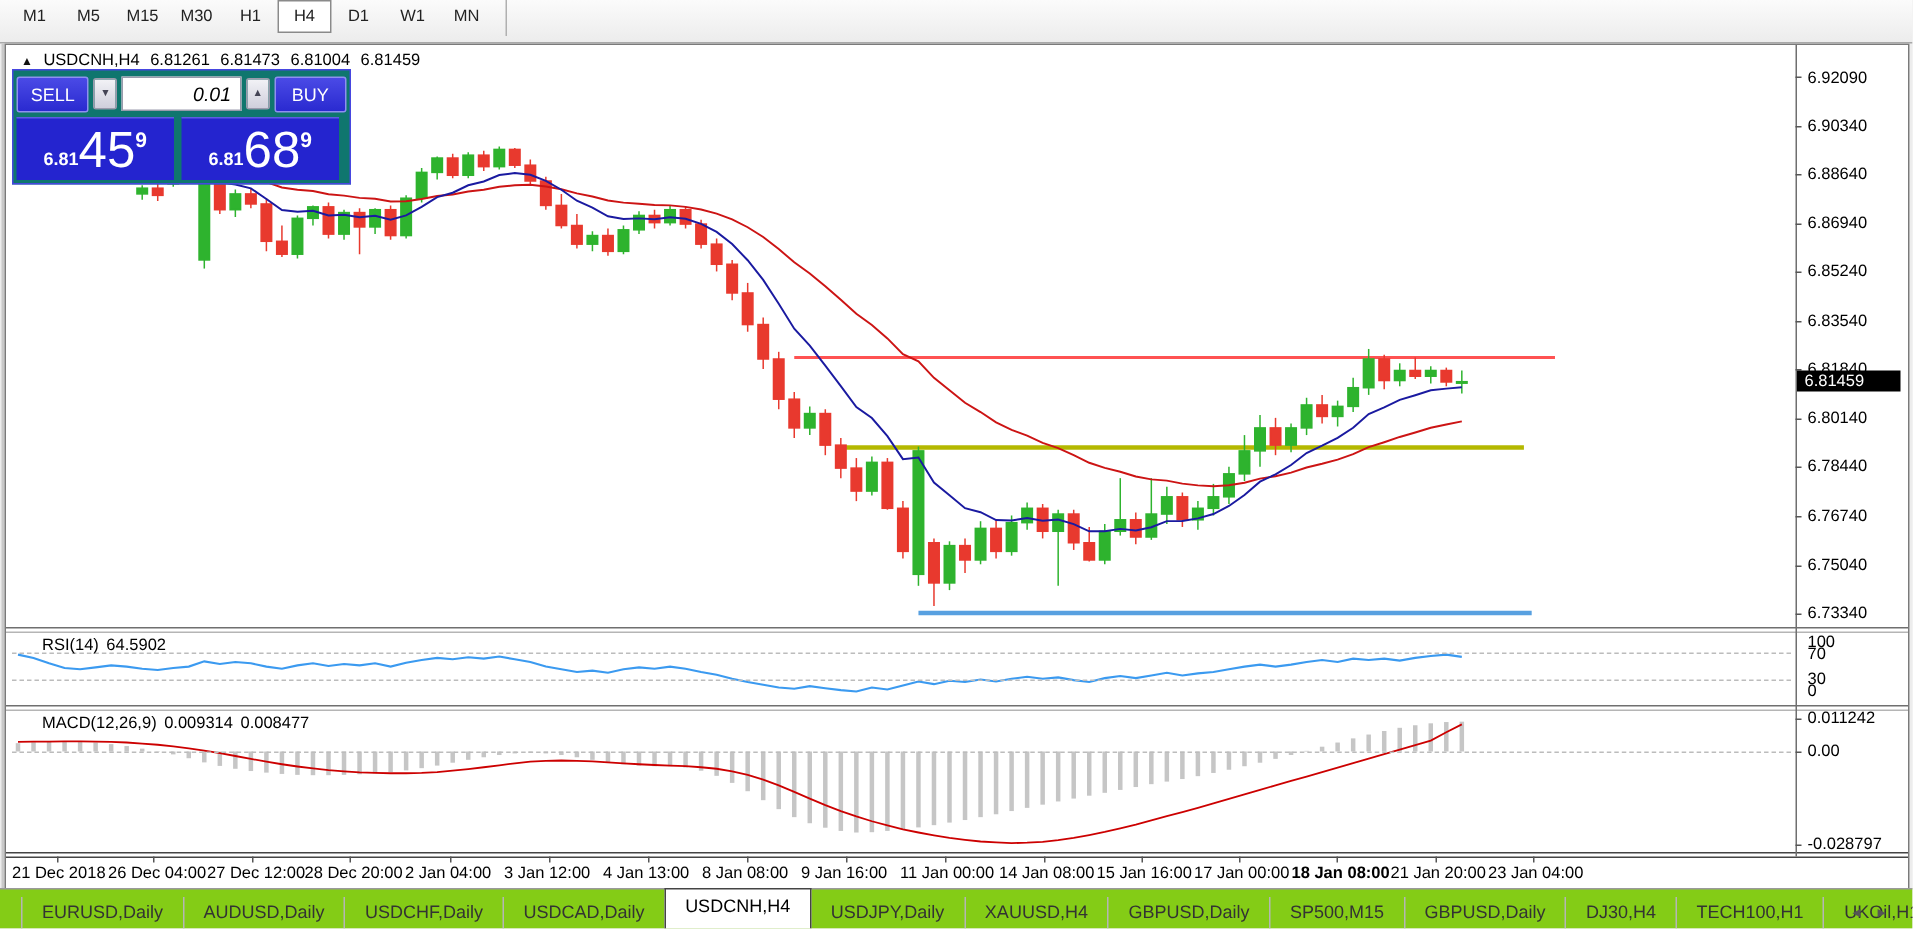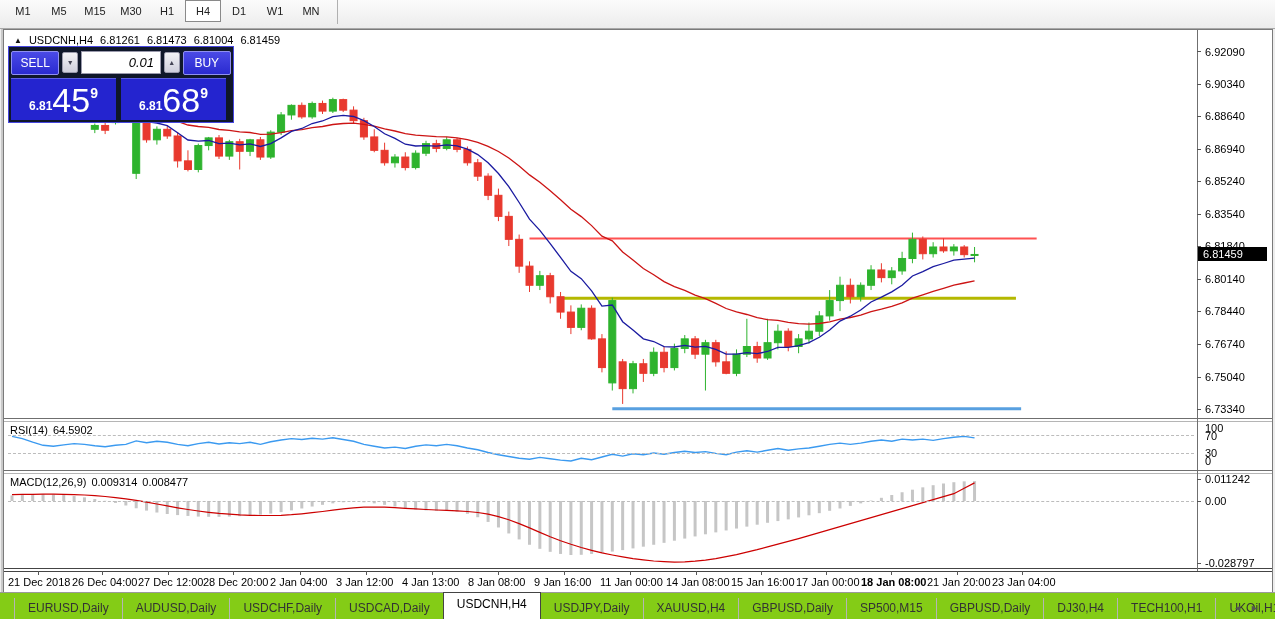--- a/index.html
+++ b/index.html
@@ -20,26 +20,26 @@
   .dash{position:absolute;border-top:1px dashed #bcbcbc;}
   
   .ohlc{position:absolute;left:10px;top:4px;font-size:11px;color:#000;display:flex;gap:7px;align-items:center;z-index:5;}
   .ohlc .tri{font-size:8px;color:#111;}
   
   .axlab{position:absolute;left:1201px;font-size:11px;color:#000;white-space:nowrap;}
   .axtick{position:absolute;left:1193px;width:4px;height:1px;background:#555;}
   .price-tag{position:absolute;left:1194px;width:64px;height:14px;background:#000;color:#fff;
     font-size:11px;line-height:14px;padding-left:5px;z-index:6;}
   
-  .indlab{position:absolute;left:6px;font-size:11px;color:#000;z-index:5;display:flex;gap:5px;}
+  .indlab{position:absolute;left:24px;font-size:11px;color:#000;z-index:5;display:flex;gap:5px;}
   
   .tlab{position:absolute;font-size:11px;color:#000;white-space:nowrap;top:546px;}
   .ttick{position:absolute;width:1px;height:4px;background:#555;top:541px;}
   
-  .trade-panel{position:absolute;left:4px;top:16px;width:224px;height:75px;background:#0f172a;
+  .trade-panel{position:absolute;left:4px;top:16px;width:224px;height:75px;background:#0f766e;
     border:1px solid #4646e0;z-index:10;display:flex;flex-direction:column;}
   .tp-row1{display:flex;align-items:center;padding:2px 2px 1px 2px;gap:3px;height:27px;}
   .tp-btn{background:linear-gradient(#4a4ae6,#2a2ad0);border:1px solid #8f8ff0;color:#fff;
     font-size:12px;text-align:center;width:50px;padding:4px 0;border-radius:2px;}
   .tp-spin{background:linear-gradient(#f2f2f6,#cfcfdc);border:1px solid #9a9aac;color:#445;
     width:16px;font-size:7px;text-align:center;padding:6px 0;border-radius:2px;}
   .tp-lot{background:#fff;border:1px solid #9a9aac;color:#000;font-size:13px;text-align:right;
     width:70px;padding:3px 6px 3px 2px;height:15px;font-style:italic;}
   .tp-row2{display:flex;gap:5px;padding:1px 2px;}
   .tp-quote{background:#2424cf;border-top:1px solid #5d5de2;width:105px;height:41px;display:flex;

